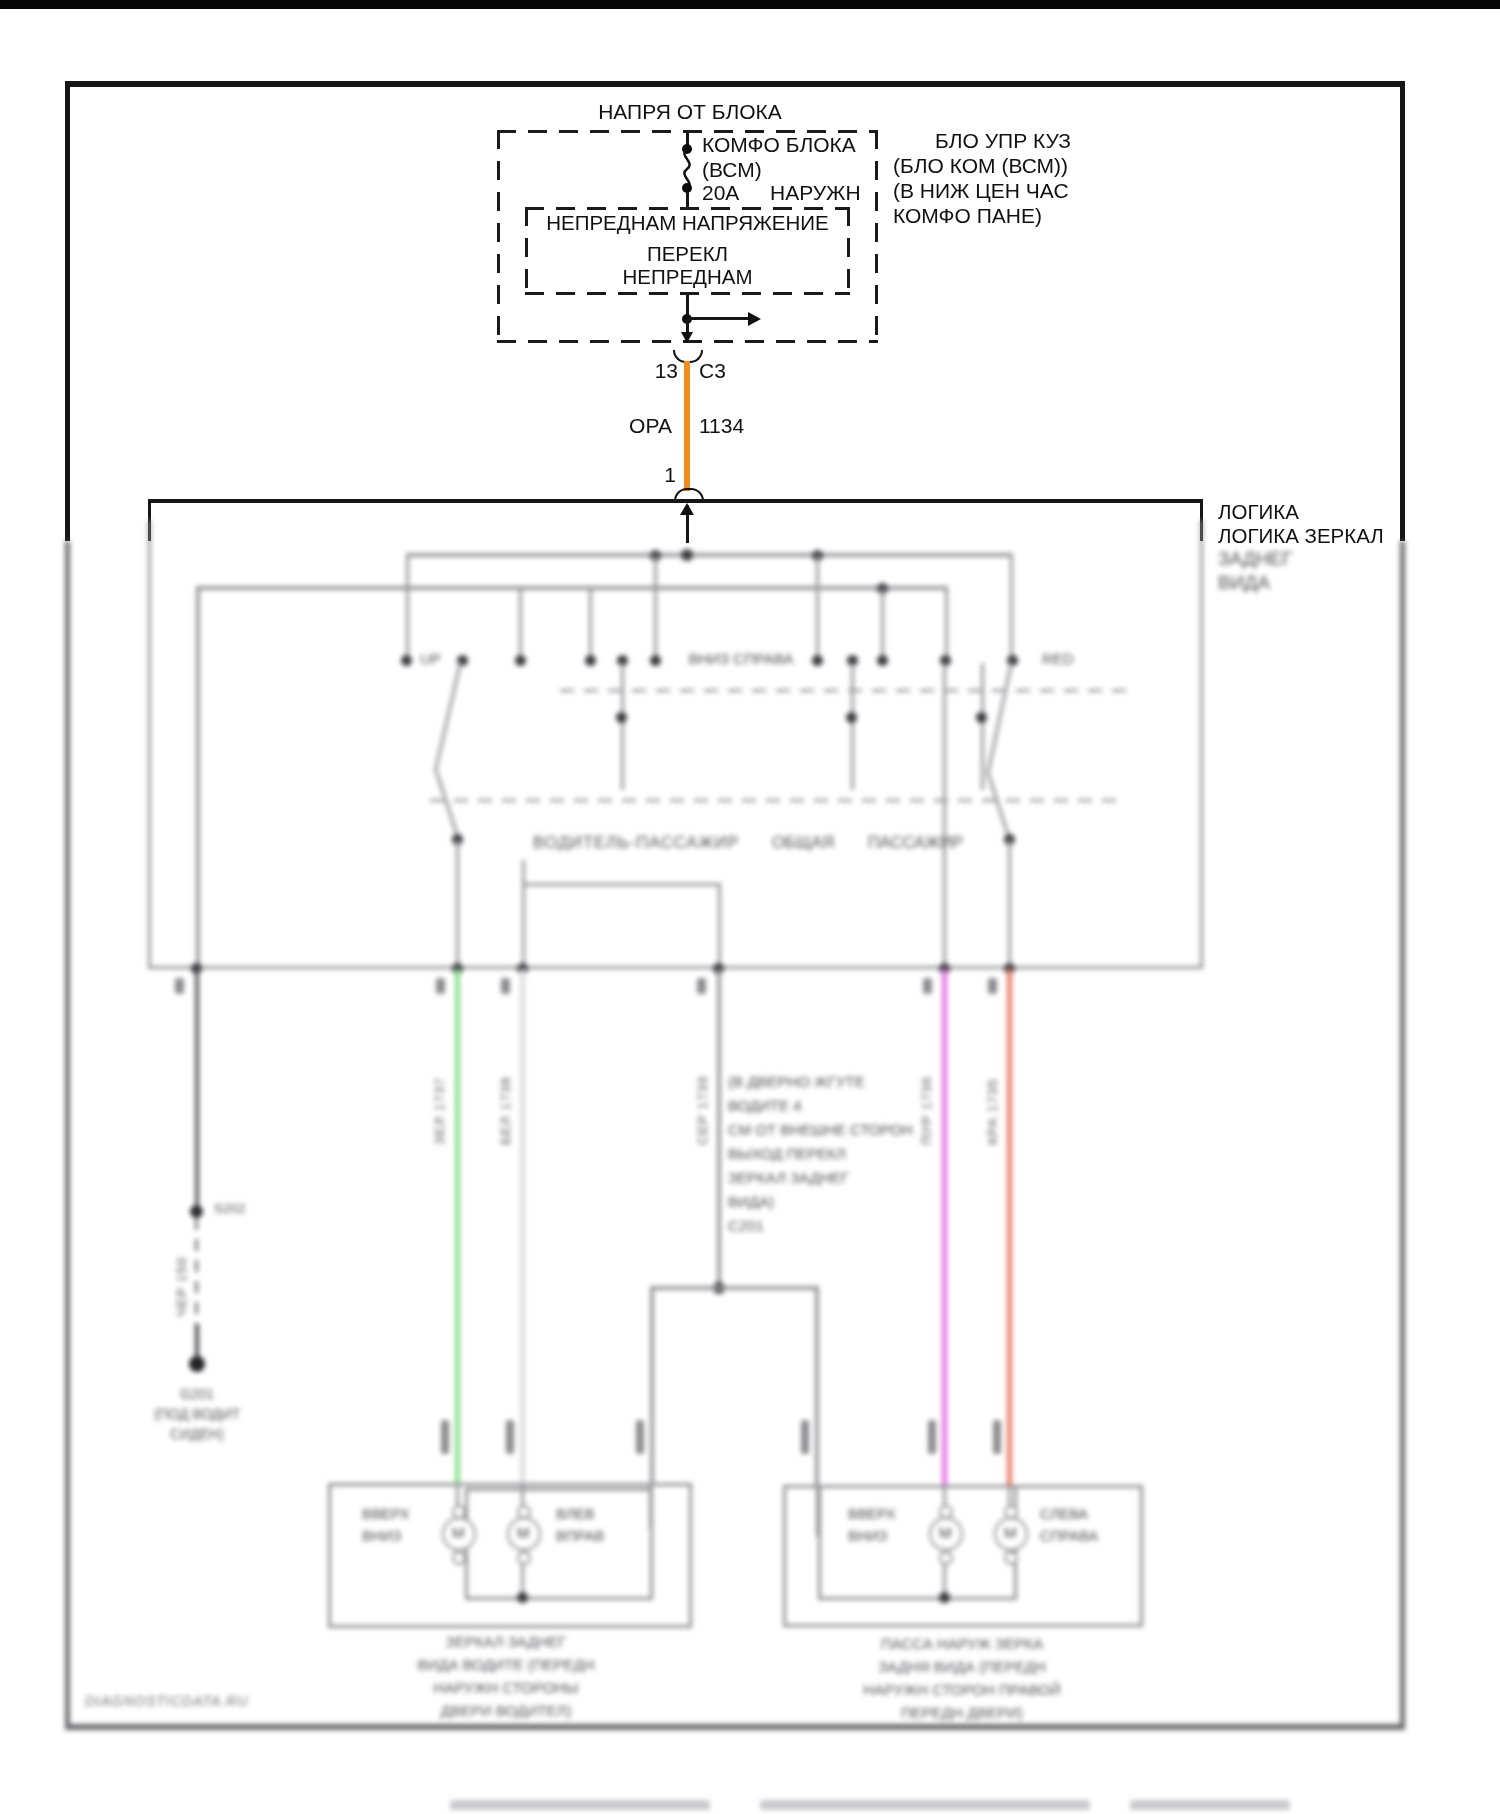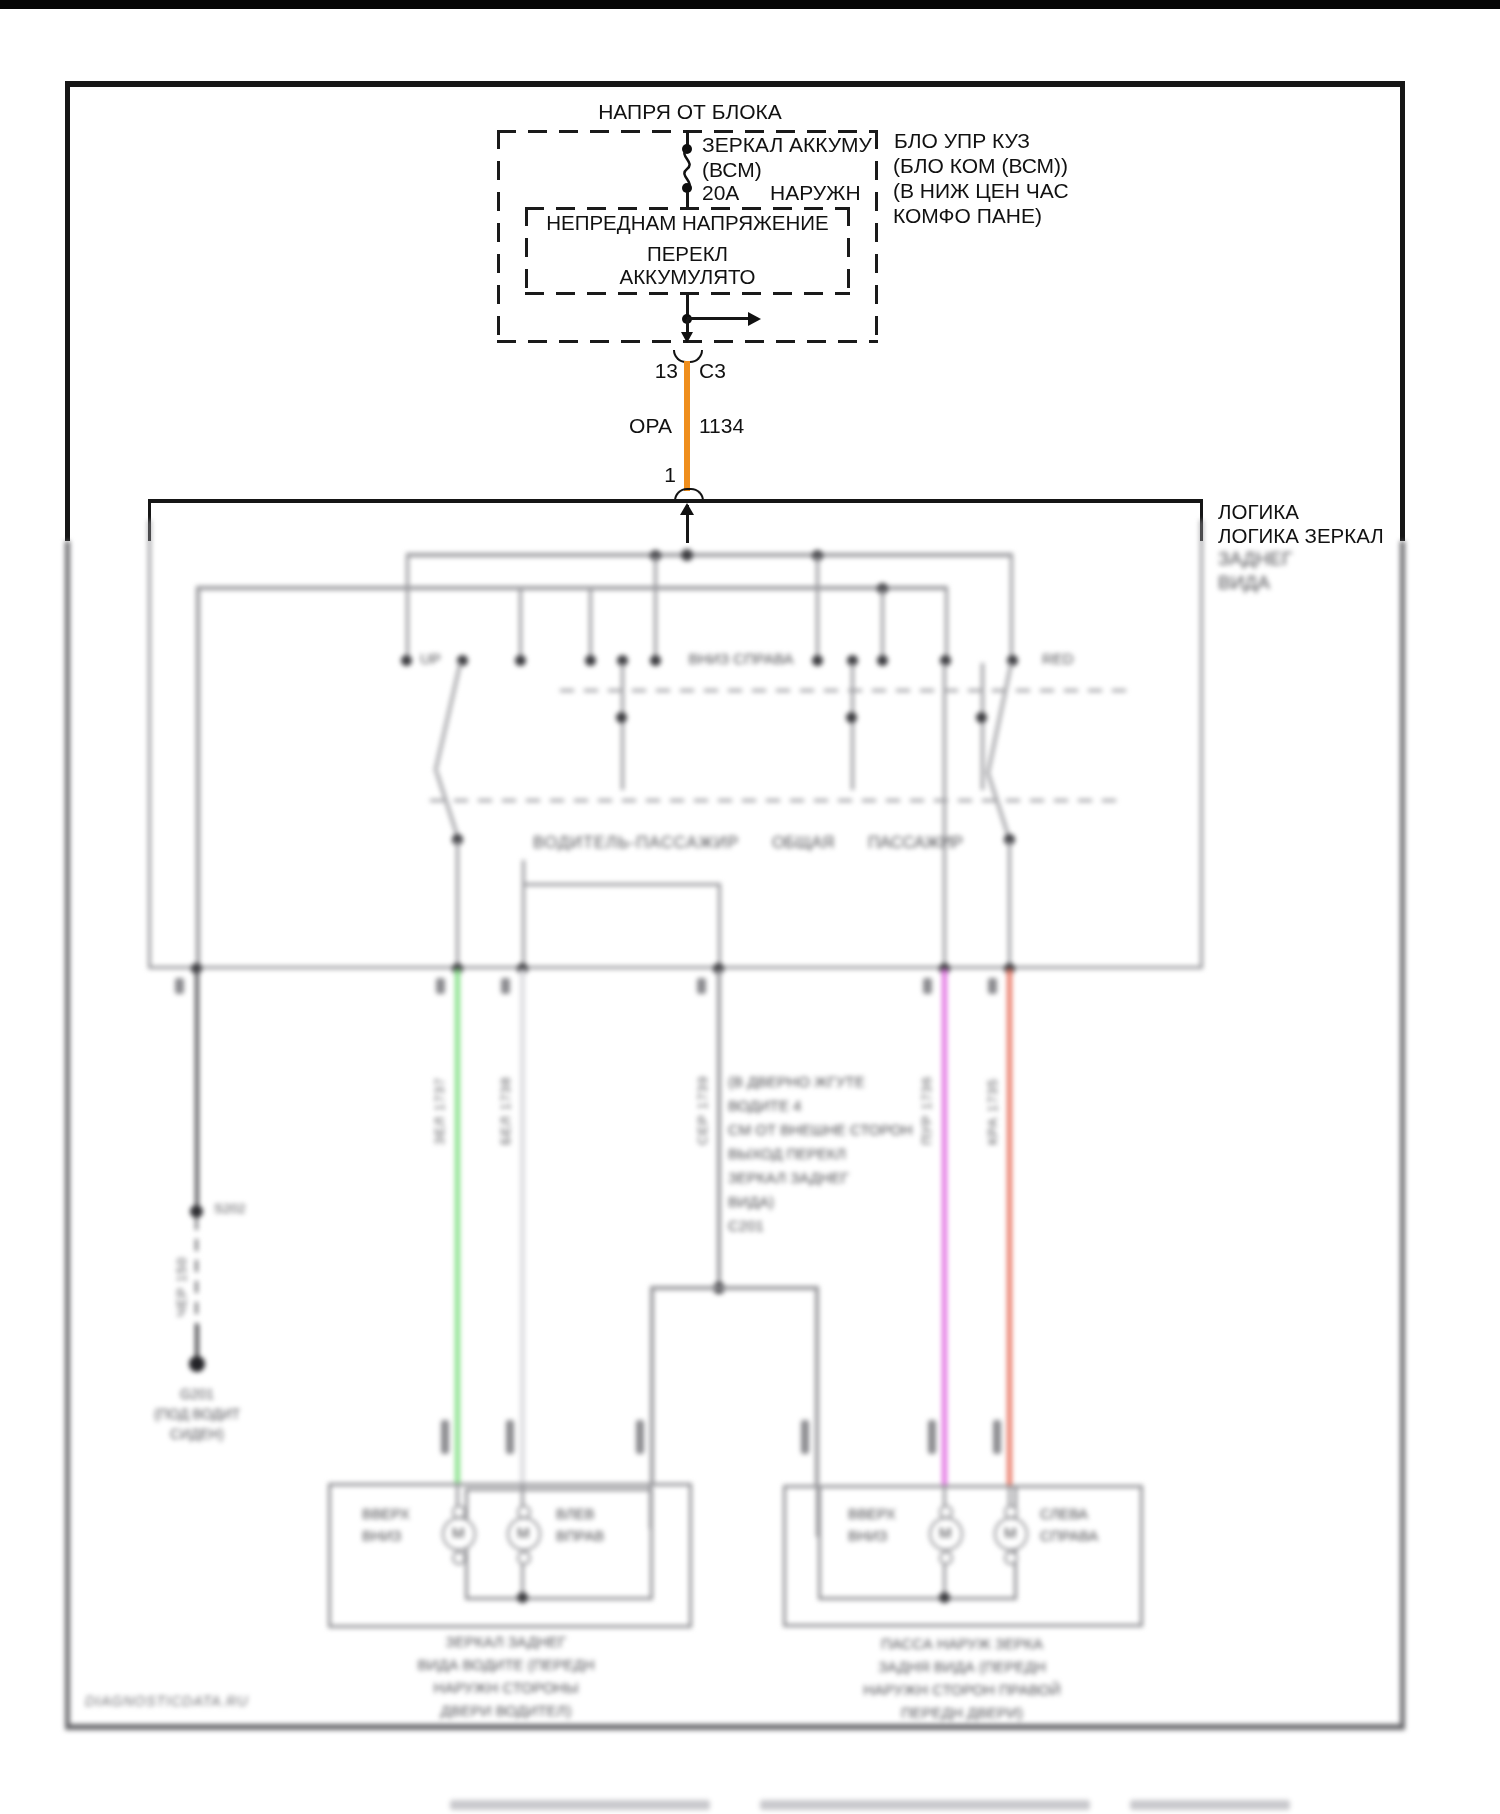--- a/index.html
+++ b/index.html
@@ -41,44 +41,44 @@
   <div class="v" style="left:65px;top:81px;width:5px;height:460px;"></div>
   <div class="v" style="left:1400px;top:81px;width:5px;height:460px;"></div>
 
   <div class="t" style="left:540px;top:100px;width:300px;text-align:center;">НАПРЯ ОТ БЛОКА</div>
 
   <div class="dashh" style="left:497px;top:130px;width:381px;"></div>
   <div class="dashh" style="left:497px;top:340px;width:381px;"></div>
   <div class="dashv" style="left:497px;top:130px;height:213px;"></div>
   <div class="dashv" style="left:875px;top:130px;height:213px;"></div>
 
-  <div class="t" style="left:894px;top:129px;">БЛО УПР КУЗ</div>
+  <div class="t" style="left:935px;top:129px;">БЛО УПР КУЗ</div>
   <div class="t" style="left:893px;top:154px;">(БЛО КОМ (ВСМ))</div>
   <div class="t" style="left:893px;top:179px;">(В НИЖ ЦЕН ЧАС</div>
   <div class="t" style="left:893px;top:204px;">КОМФО ПАНЕ)</div>
 
   <div class="v" style="left:686px;top:130px;width:3px;height:20px;"></div>
   <div class="dot" style="left:682px;top:144px;"></div>
   <svg class="abs" style="left:676px;top:149px;" width="22" height="40" viewBox="0 0 22 40">
     <path d="M11 0 C2 7 20 13 11 20 C2 27 20 33 11 40" fill="none" stroke="#111" stroke-width="2.5"></path>
   </svg>
   <div class="dot" style="left:682px;top:183px;"></div>
   <div class="v" style="left:686px;top:192px;width:3px;height:15px;"></div>
-  <div class="t" style="left:702px;top:133px;">ЗЕРКАЛ АККУМУ</div>
+  <div class="t" style="left:702px;top:133px;">КОМФО БЛОКА</div>
   <div class="t" style="left:702px;top:158px;">(ВСМ)</div>
   <div class="t" style="left:702px;top:181px;">20А</div>
   <div class="t" style="left:770px;top:181px;">НАРУЖН</div>
 
   <div class="dashh" style="left:525px;top:207px;width:325px;"></div>
   <div class="dashh" style="left:525px;top:292px;width:325px;"></div>
   <div class="dashv" style="left:525px;top:207px;height:88px;"></div>
   <div class="dashv" style="left:847px;top:207px;height:88px;"></div>
   <div class="t" style="left:525px;top:212px;width:325px;text-align:center;font-size:20.5px;">НЕПРЕДНАМ НАПРЯЖЕНИЕ</div>
   <div class="t" style="left:525px;top:243px;width:325px;text-align:center;font-size:20.5px;">ПЕРЕКЛ</div>
-  <div class="t" style="left:525px;top:266px;width:325px;text-align:center;font-size:20.5px;">АККУМУЛЯТО</div>
+  <div class="t" style="left:525px;top:266px;width:325px;text-align:center;font-size:20.5px;">НЕПРЕДНАМ</div>
 
   <div class="v" style="left:686px;top:295px;width:3px;height:25px;"></div>
   <div class="dot" style="left:682px;top:314px;"></div>
   <div class="h" style="left:687px;top:317px;width:62px;height:3px;"></div>
   <div class="tri-r" style="left:748px;top:312px;"></div>
   <div class="v" style="left:686px;top:319px;width:3px;height:14px;"></div>
   <div class="tri-d" style="left:681px;top:332px;"></div>
 
   <div class="cup" style="left:673px;top:350px;"></div>
   <div class="t" style="left:640px;top:359px;width:38px;text-align:right;">13</div>

